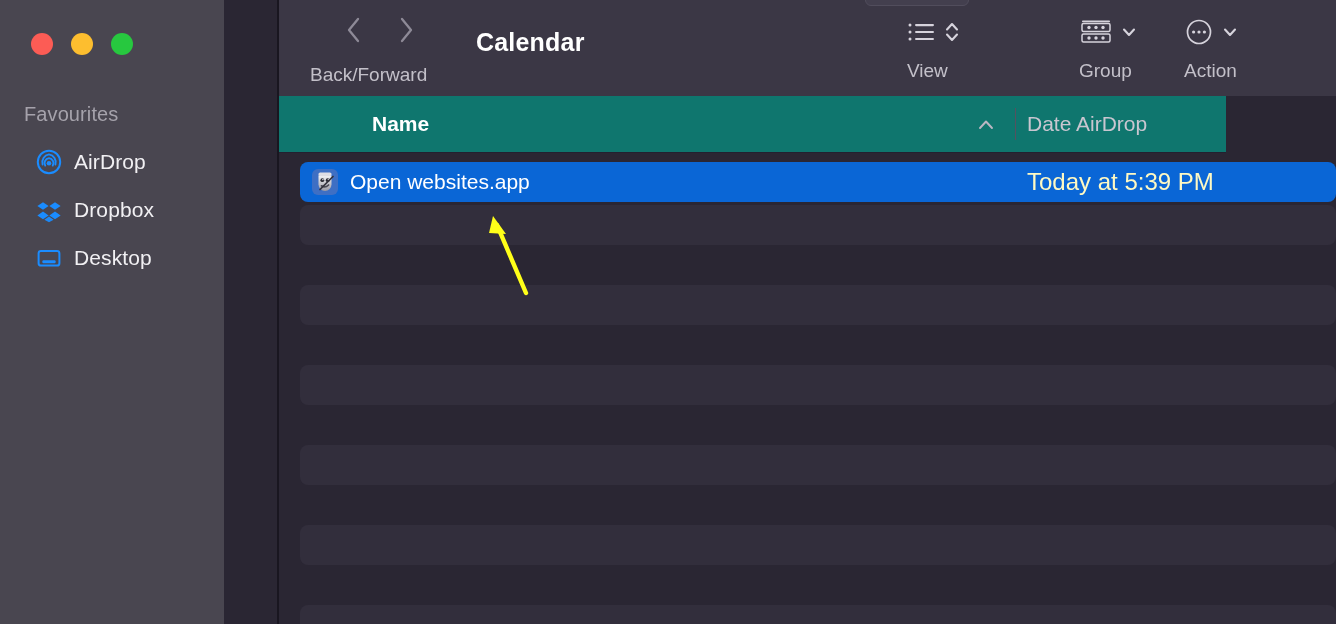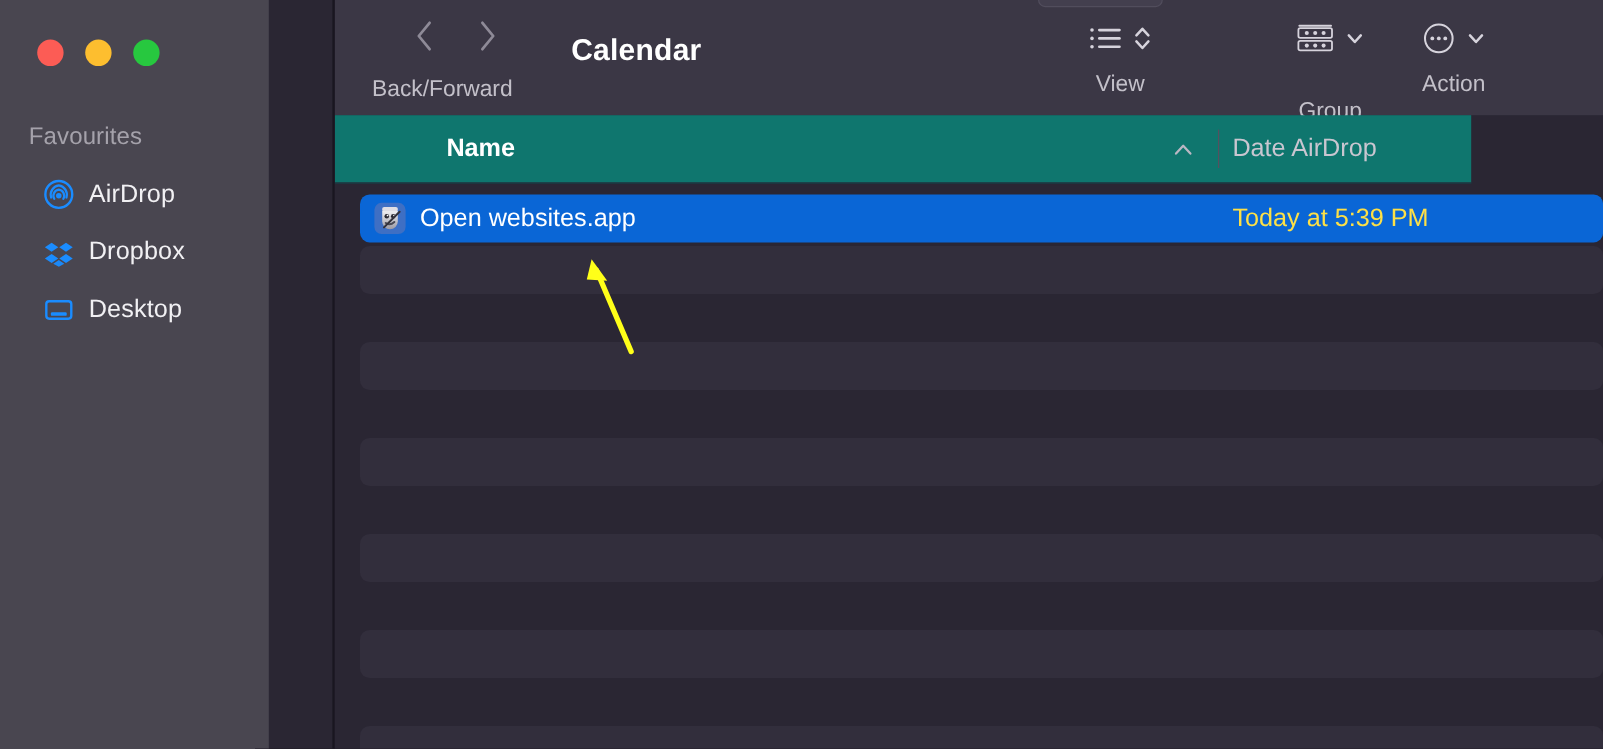--- a/index.html
+++ b/index.html
@@ -145,37 +145,37 @@
     width: 102px; height: 28px;
     border: 1px solid #514d5c;
     border-radius: 6px;
     background: #433f4e;
   }
   .tool-group {
     position: absolute;
     top: 14px;
     display: flex;
     flex-direction: column;
-    align-items: center;
+    align-items: flex-start;
     cursor: default;
   }
   .tool-row {
     display: flex;
     align-items: center;
     height: 40px;
     gap: 7px;
   }
   .tool-label {
     font-size: 19px;
     color: #c3c0c9;
     margin-top: 6px;
     white-space: nowrap;
   }
   #group-view   { left: 628px; }
-  #group-group  { left: 800px; gap: 22px; }
+  #group-group  { left: 800px; }
   #group-action { left: 905px; }
 
   
   #col-header {
     position: absolute;
     left: 0; top: 96px;
     width: 947px; height: 56px;
     background: #0f766e;
     border-bottom: 1px solid #232030;
   }
@@ -238,22 +238,22 @@
   }
   #file-name {
     font-size: 21px;
     color: #ffffff;
     margin-left: 11px;
     white-space: nowrap;
   }
   #file-date {
     position: absolute;
     left: 727px;
-    font-size: 21px;
-    color: #fde047;
+    font-size: 24px;
+    color: #fef9c3;
     white-space: nowrap;
   }
 
   
   #annotation-arrow {
     position: absolute;
     left: 470px; top: 200px;
     width: 100px; height: 110px;
     pointer-events: none;
   }

